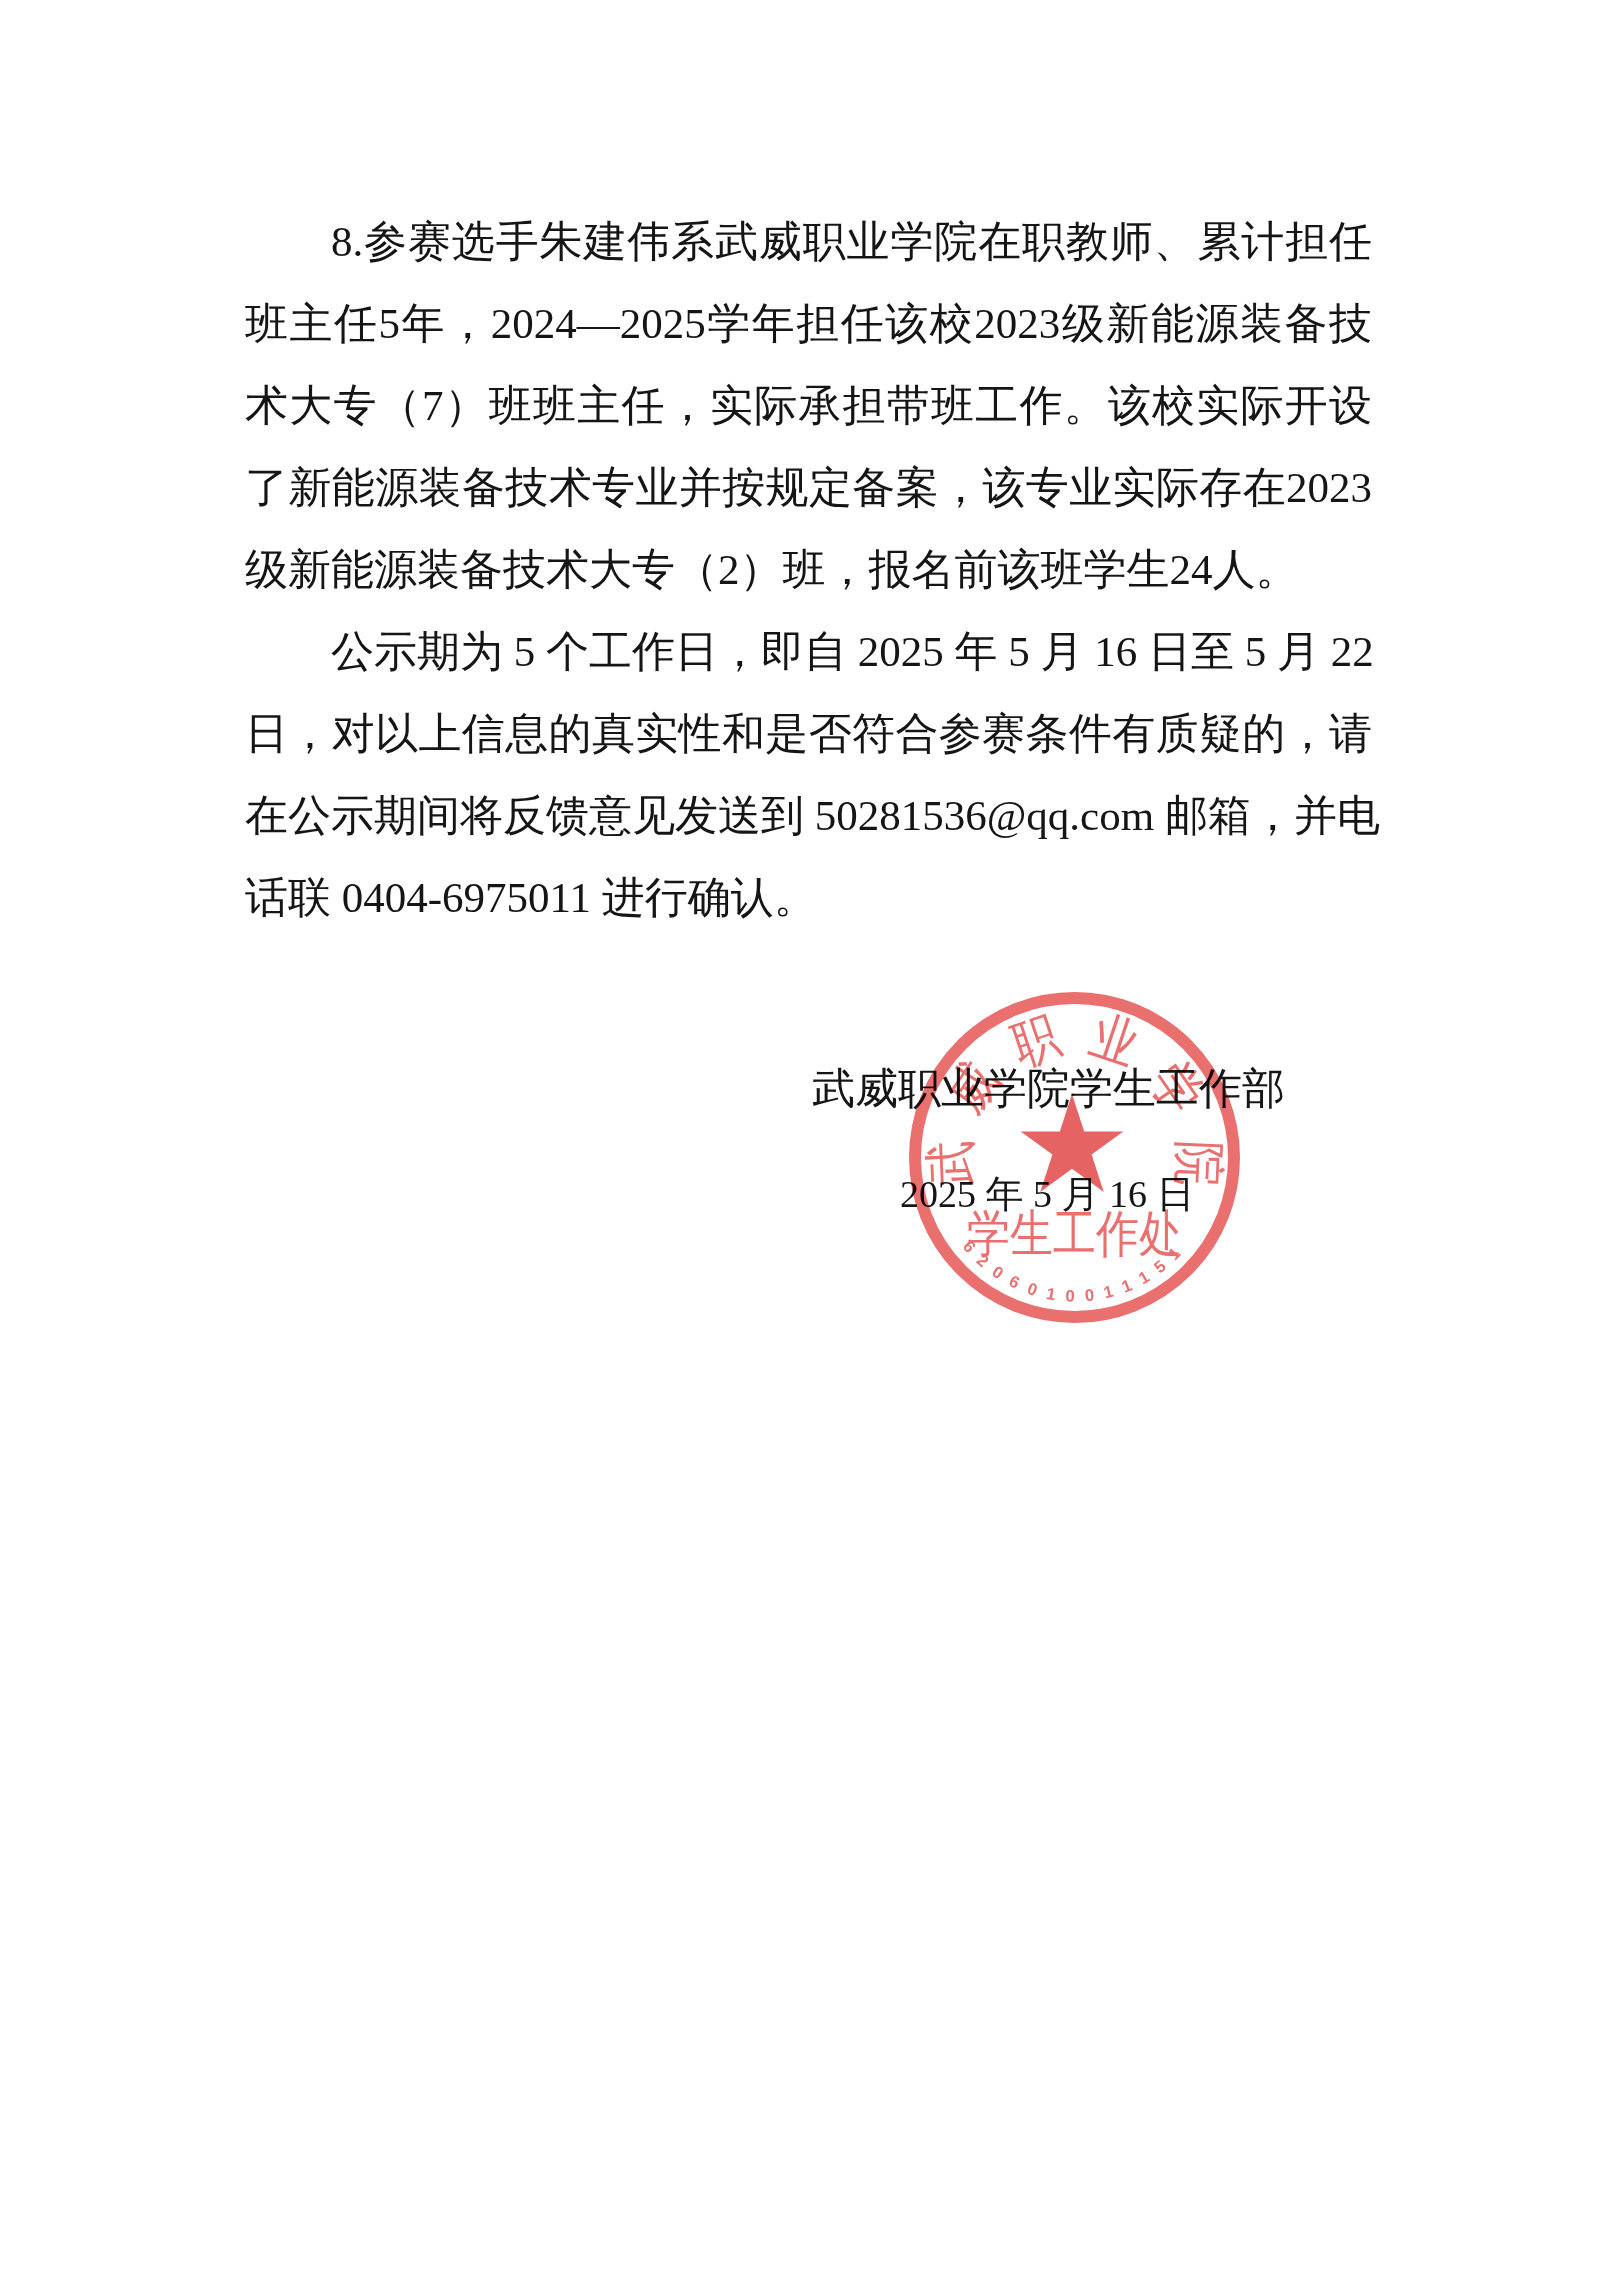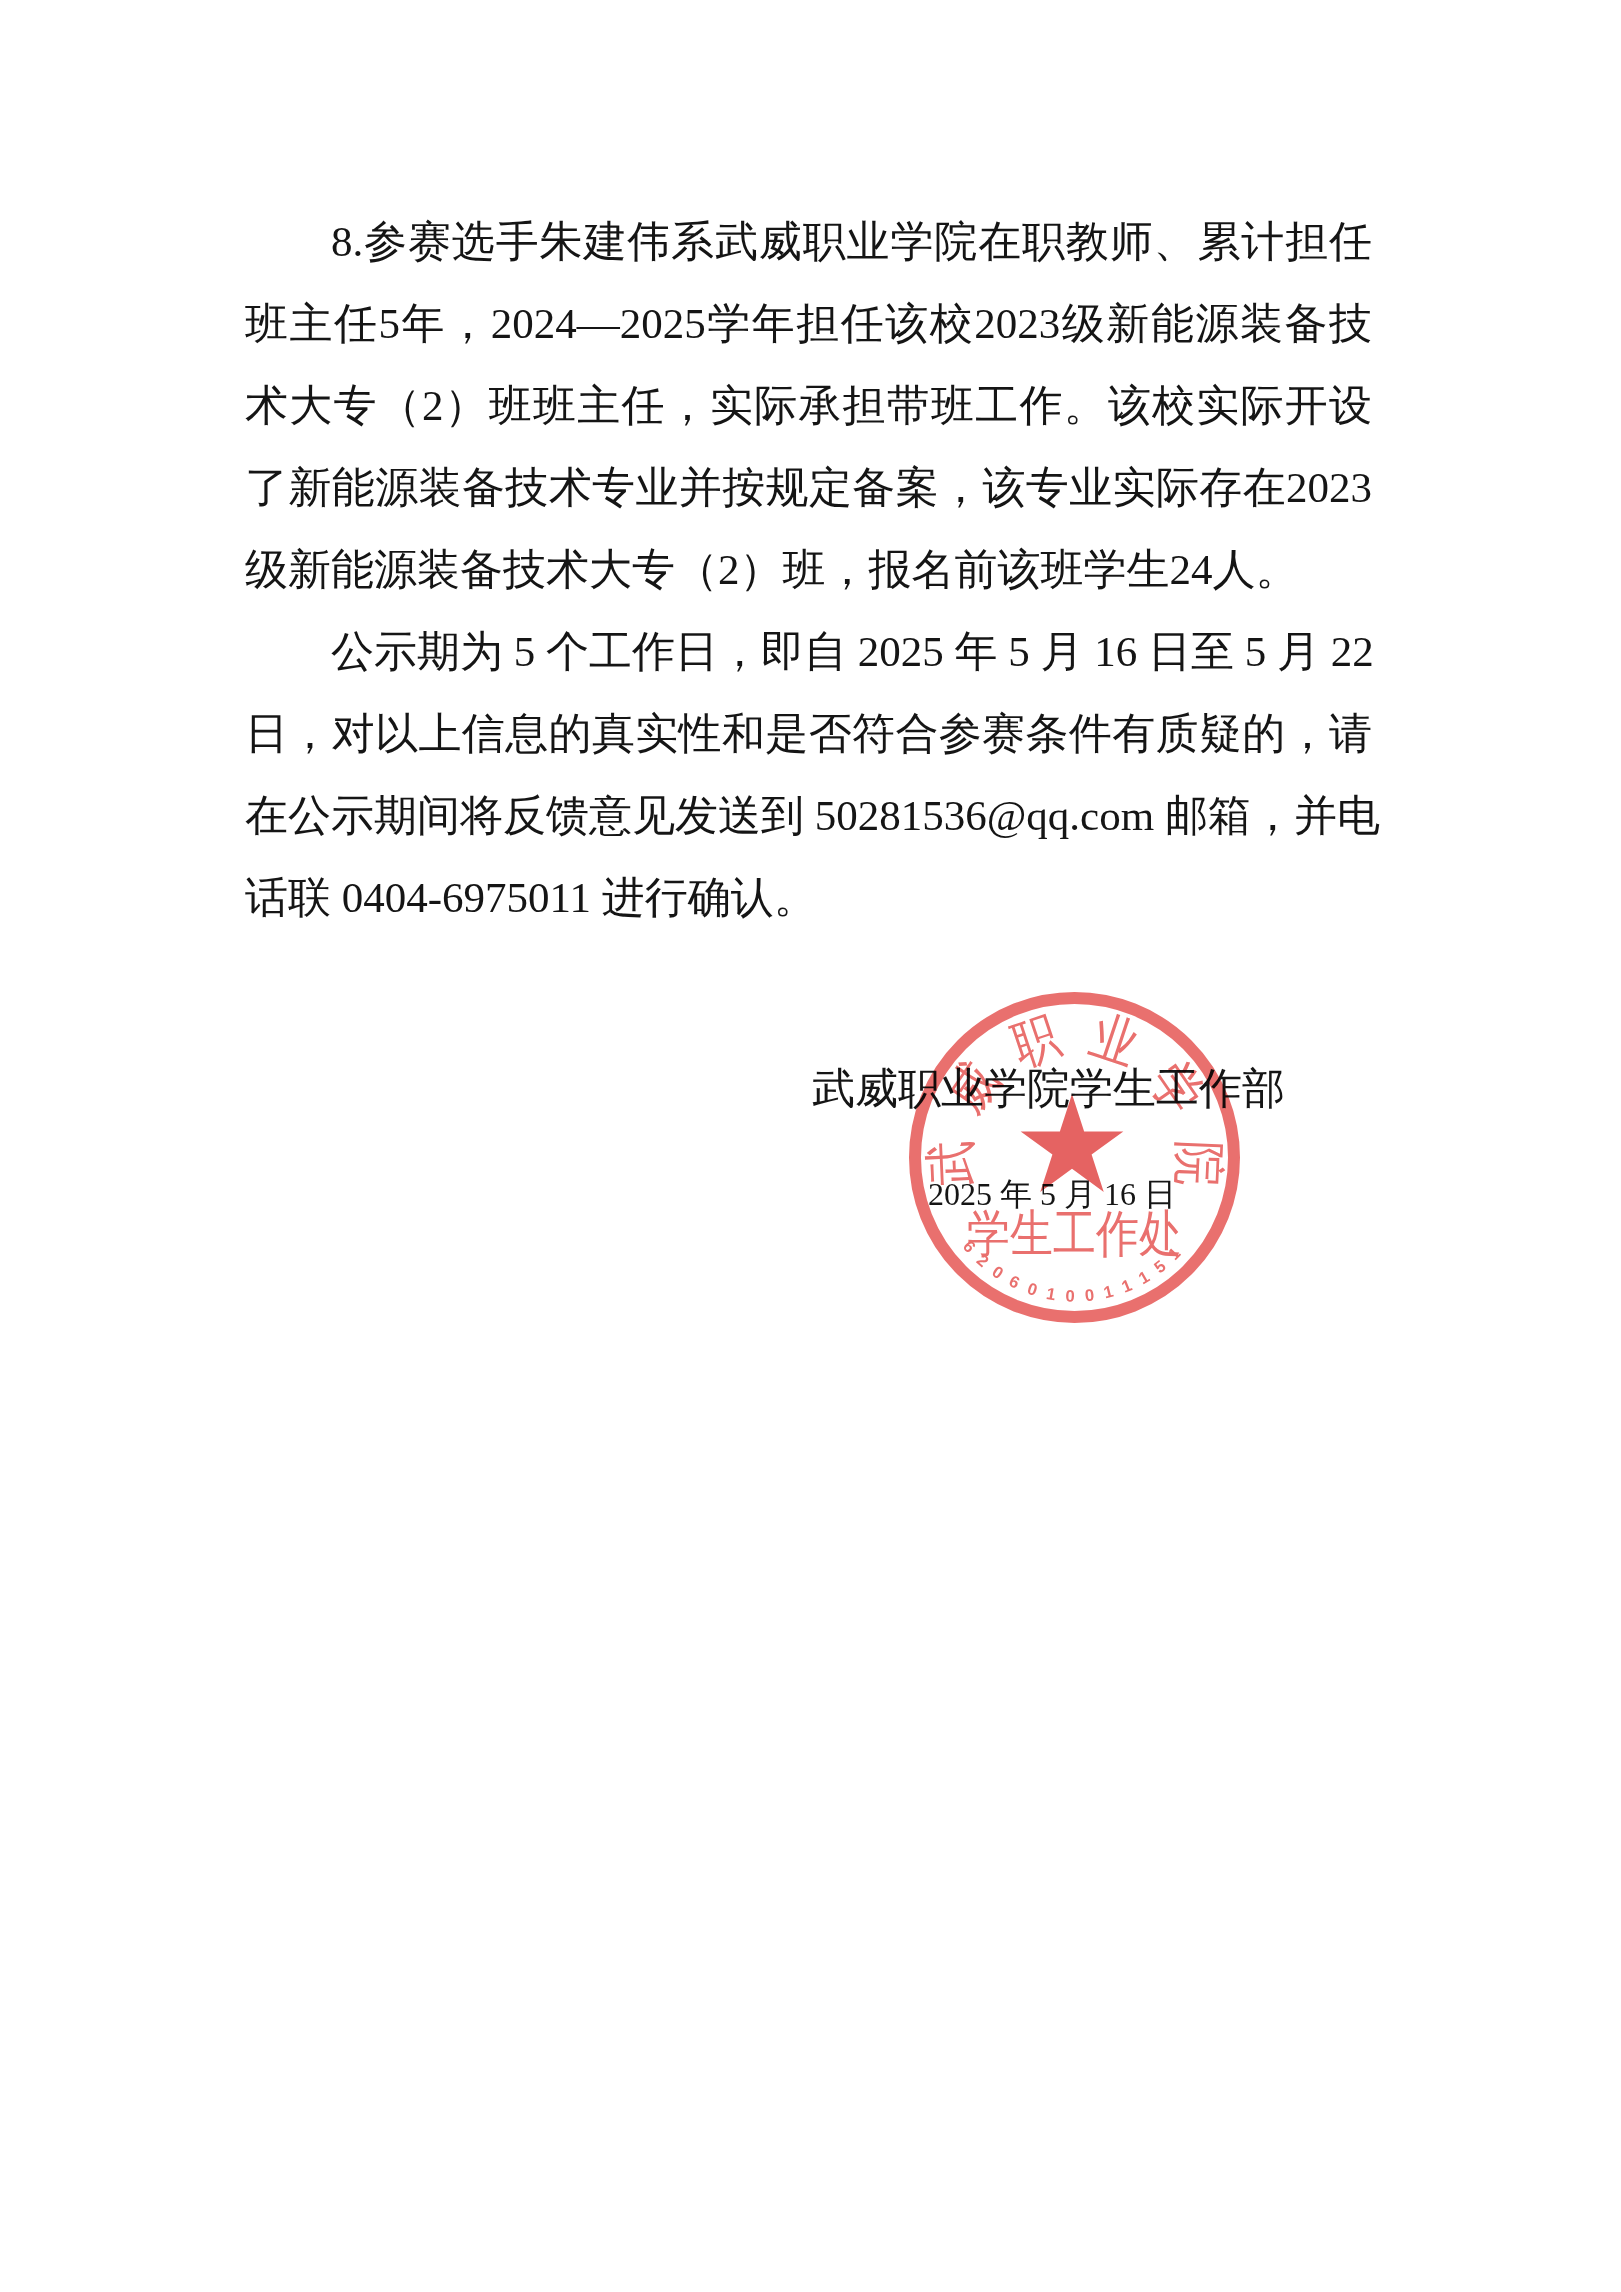--- a/index.html
+++ b/index.html
@@ -23,22 +23,22 @@
     white-space:nowrap;
   }
   .line.indent{text-indent:86px;}
   .line.para-end{text-align-last:left;text-align:left;}
   .signature{
     position:absolute;left:812px;top:1066px;
     font-size:43px;line-height:45px;white-space:nowrap;
     z-index:1;
   }
   .sign-date{
-    position:absolute;left:928px;top:1172px;
-    font-size:32px;line-height:45px;white-space:nowrap;
+    position:absolute;left:900px;top:1172px;
+    font-size:38px;line-height:45px;white-space:nowrap;
     z-index:1;
   }
   .page-number{
     position:absolute;left:0;top:2129px;width:100%;
     text-align:center;font-size:39px;color:#111;
   }
   
   .seal{
     position:absolute;left:909px;top:992px;width:331px;height:331px;
     z-index:5;
@@ -74,21 +74,21 @@
   }
 </style>
 </head>
 <body>
 
 <div class="page">
 
   <div class="body-text">
     <div class="line indent">8.参赛选手朱建伟系武威职业学院在职教师、累计担任</div>
     <div class="line">班主任5年，2024—2025学年担任该校2023级新能源装备技</div>
-    <div class="line">术大专（2）班班主任，实际承担带班工作。该校实际开设</div>
+    <div class="line">术大专（7）班班主任，实际承担带班工作。该校实际开设</div>
     <div class="line">了新能源装备技术专业并按规定备案，该专业实际存在2023</div>
     <div class="line para-end">级新能源装备技术大专（2）班，报名前该班学生24人。</div>
     <div class="line indent">公示期为 5 个工作日，即自 2025 年 5 月 16 日至 5 月 22</div>
     <div class="line">日，对以上信息的真实性和是否符合参赛条件有质疑的，请</div>
     <div class="line">在公示期间将反馈意见发送到 50281536@qq.com 邮箱，并电</div>
     <div class="line para-end">话联 0404-6975011 进行确认。</div>
   </div>
 
   <div class="signature">武威职业学院学生工作部</div>
   <div class="sign-date">2025 年 5 月 16 日</div>

